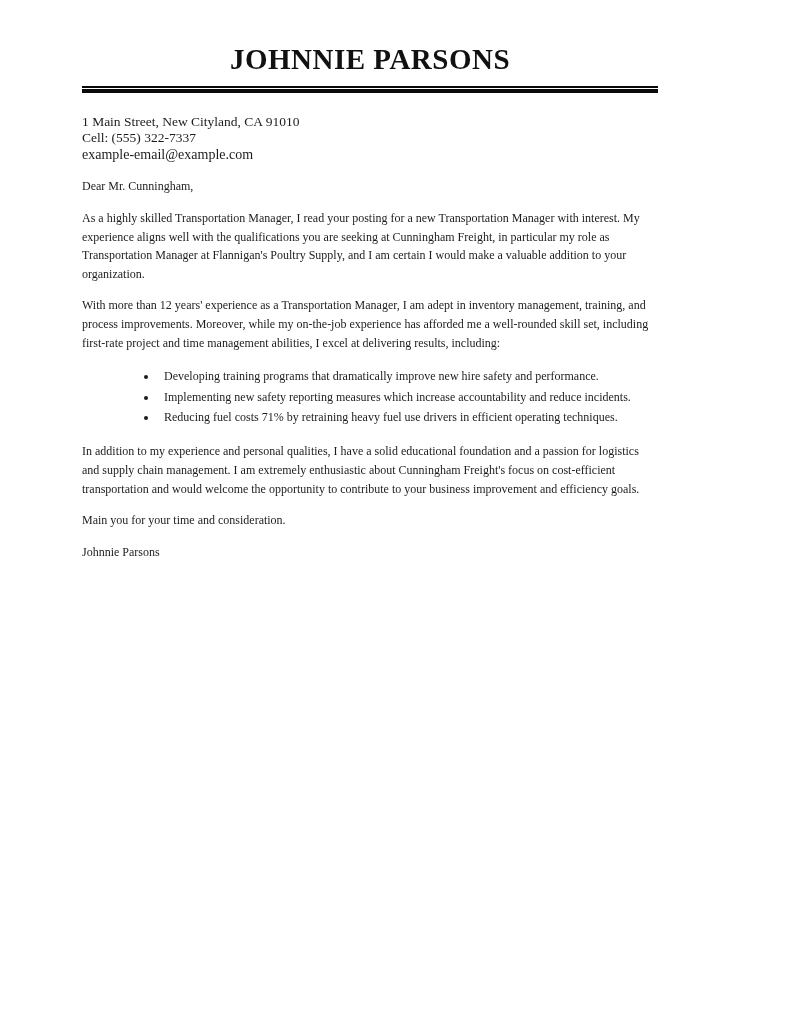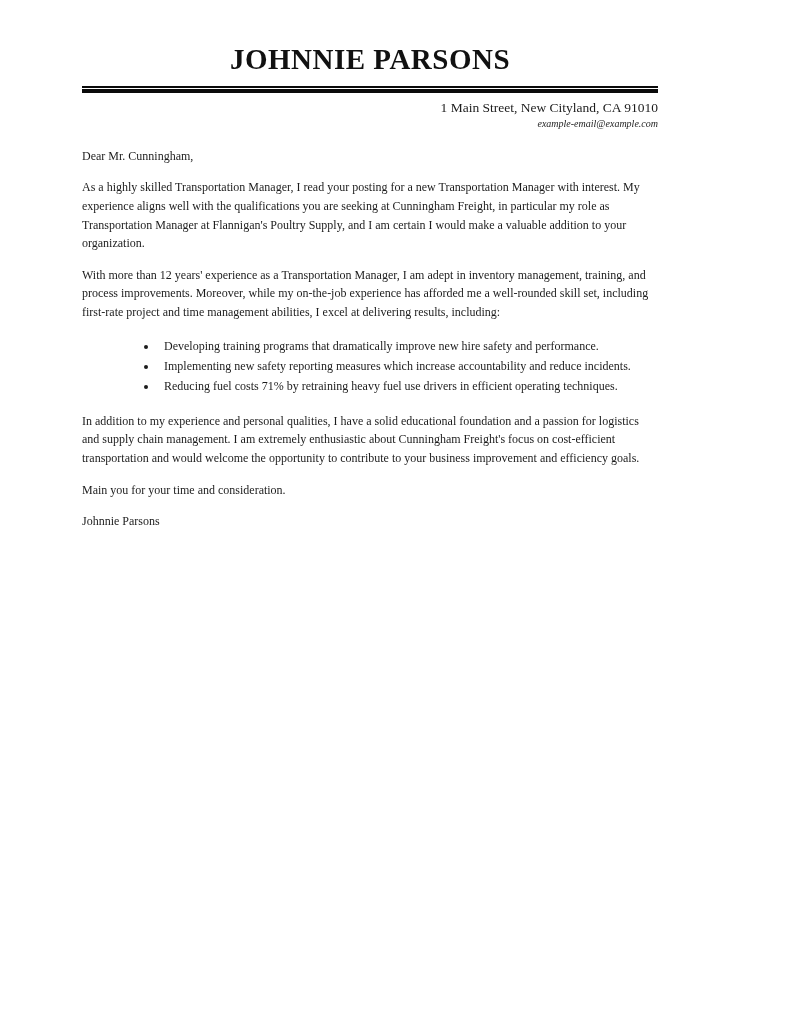--- a/index.html
+++ b/index.html
@@ -28,28 +28,27 @@
     color: #111111;
     line-height: 1.1;
   }
   .header-rule {
     margin-top: 10px;
     height: 7px;
     border-top: 2px solid #0a0a0a;
     border-bottom: 4px solid #0a0a0a;
   }
   .contact {
-    margin-top: 7px;
-    text-align: right;
+    margin-top: 21px;
+    text-align: left;
     font-size: 13.5px;
     line-height: 16.5px;
   }
   .contact .email {
-    font-size: 10px;
-    font-style: italic;
+    font-size: 14px;
   }
   
   .letter {
     margin-top: 14px;
     font-size: 12px;
     line-height: 18.6px;
     text-align: left;
   }
   .letter p {
     margin: 0 0 13px 0;
@@ -75,20 +74,21 @@
 <body>
 
 <div class="page">
   <div class="content">
 
     <header>
       <h1 class="header-name">JOHNNIE PARSONS</h1>
       <div class="header-rule"></div>
       <div class="contact">
         <div class="address">1 Main Street, New Cityland, CA 91010</div>
+        <div class="phone">Cell: (555) 322-7337</div>
         <div class="email">example-email@example.com</div>
       </div>
     </header>
 
     <main class="letter">
       <p>Dear Mr. Cunningham,</p>
 
       <p>As a highly skilled Transportation Manager, I read your posting for a new Transportation Manager with interest. My experience aligns well with the qualifications you are seeking at Cunningham Freight, in particular my role as Transportation Manager at Flannigan's Poultry Supply, and I am certain I would make a valuable addition to your organization.</p>
 
       <p>With more than 12 years' experience as a Transportation Manager, I am adept in inventory management, training, and process improvements. Moreover, while my on-the-job experience has afforded me a well-rounded skill set, including first-rate project and time management abilities, I excel at delivering results, including:</p>

